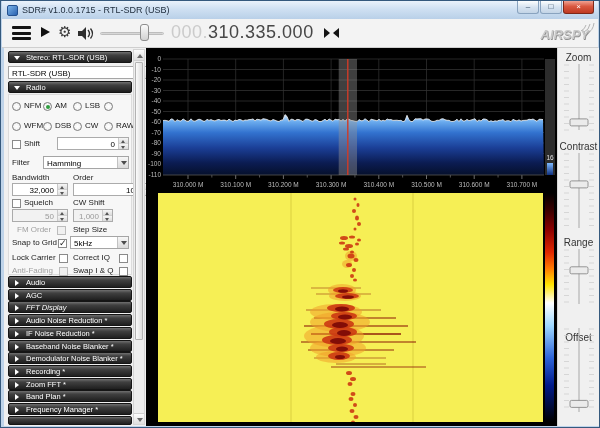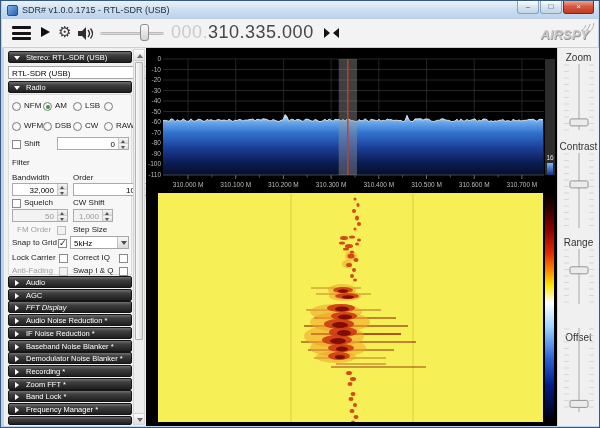--- a/index.html
+++ b/index.html
@@ -163,20 +163,24 @@
       <span class="lb" style="left:15px;top:44px">Shift</span>
       <div class="spin" style="left:48px;top:42px;width:72px">
         <span class="spin-val">0</span>
         <span class="spin-btns">
             <i class="su"></i>
             <i class="sd"></i>
           </span>
       </div>
 
       <span class="lb" style="left:3px;top:63px">Filter</span>
+      <div class="combo" style="left:34px;top:61px;width:86px">
+        <span class="combo-val">Hamming</span>
+        <span class="combo-arrow"></span>
+      </div>
 
       <span class="lb" style="left:3px;top:78px">Bandwidth</span>
       <span class="lb" style="left:64px;top:78px">Order</span>
       <div class="spin" style="left:3px;top:88px;width:56px">
         <span class="spin-val">32,000</span>
         <span class="spin-btns">
             <i class="su"></i>
             <i class="sd"></i>
           </span>
       </div>
@@ -231,21 +235,21 @@
     <div>
         <div class="phead" style="top: 228px;"><span class="tri-right"></span><span>Audio</span></div>
         <div class="phead" style="top: 240.7px;"><span class="tri-right"></span><span>AGC</span></div>
         <div class="phead" style="top: 253.4px; font-style: italic;"><span class="tri-right"></span><span>FFT Display</span></div>
         <div class="phead" style="top: 266.1px;"><span class="tri-right"></span><span>Audio Noise Reduction *</span></div>
         <div class="phead" style="top: 278.8px;"><span class="tri-right"></span><span>IF Noise Reduction *</span></div>
         <div class="phead" style="top: 291.5px;"><span class="tri-right"></span><span>Baseband Noise Blanker *</span></div>
         <div class="phead" style="top: 304.2px;"><span class="tri-right"></span><span>Demodulator Noise Blanker *</span></div>
         <div class="phead" style="top: 316.9px;"><span class="tri-right"></span><span>Recording *</span></div>
         <div class="phead" style="top: 329.6px;"><span class="tri-right"></span><span>Zoom FFT *</span></div>
-        <div class="phead" style="top: 342.3px;"><span class="tri-right"></span><span>Band Lock *</span></div>
+        <div class="phead" style="top: 342.3px;"><span class="tri-right"></span><span>Band Plan *</span></div>
         <div class="phead" style="top: 355px;"><span class="tri-right"></span><span>Frequency Manager *</span></div>
         <div class="phead" style="top: 368px; height: 9px;"></div>
       </div>
 
     <div class="sb">
       <span class="sb-up"></span>
       <span class="sb-thumb"></span>
       <span class="sb-down"></span>
     </div>
   </div>

